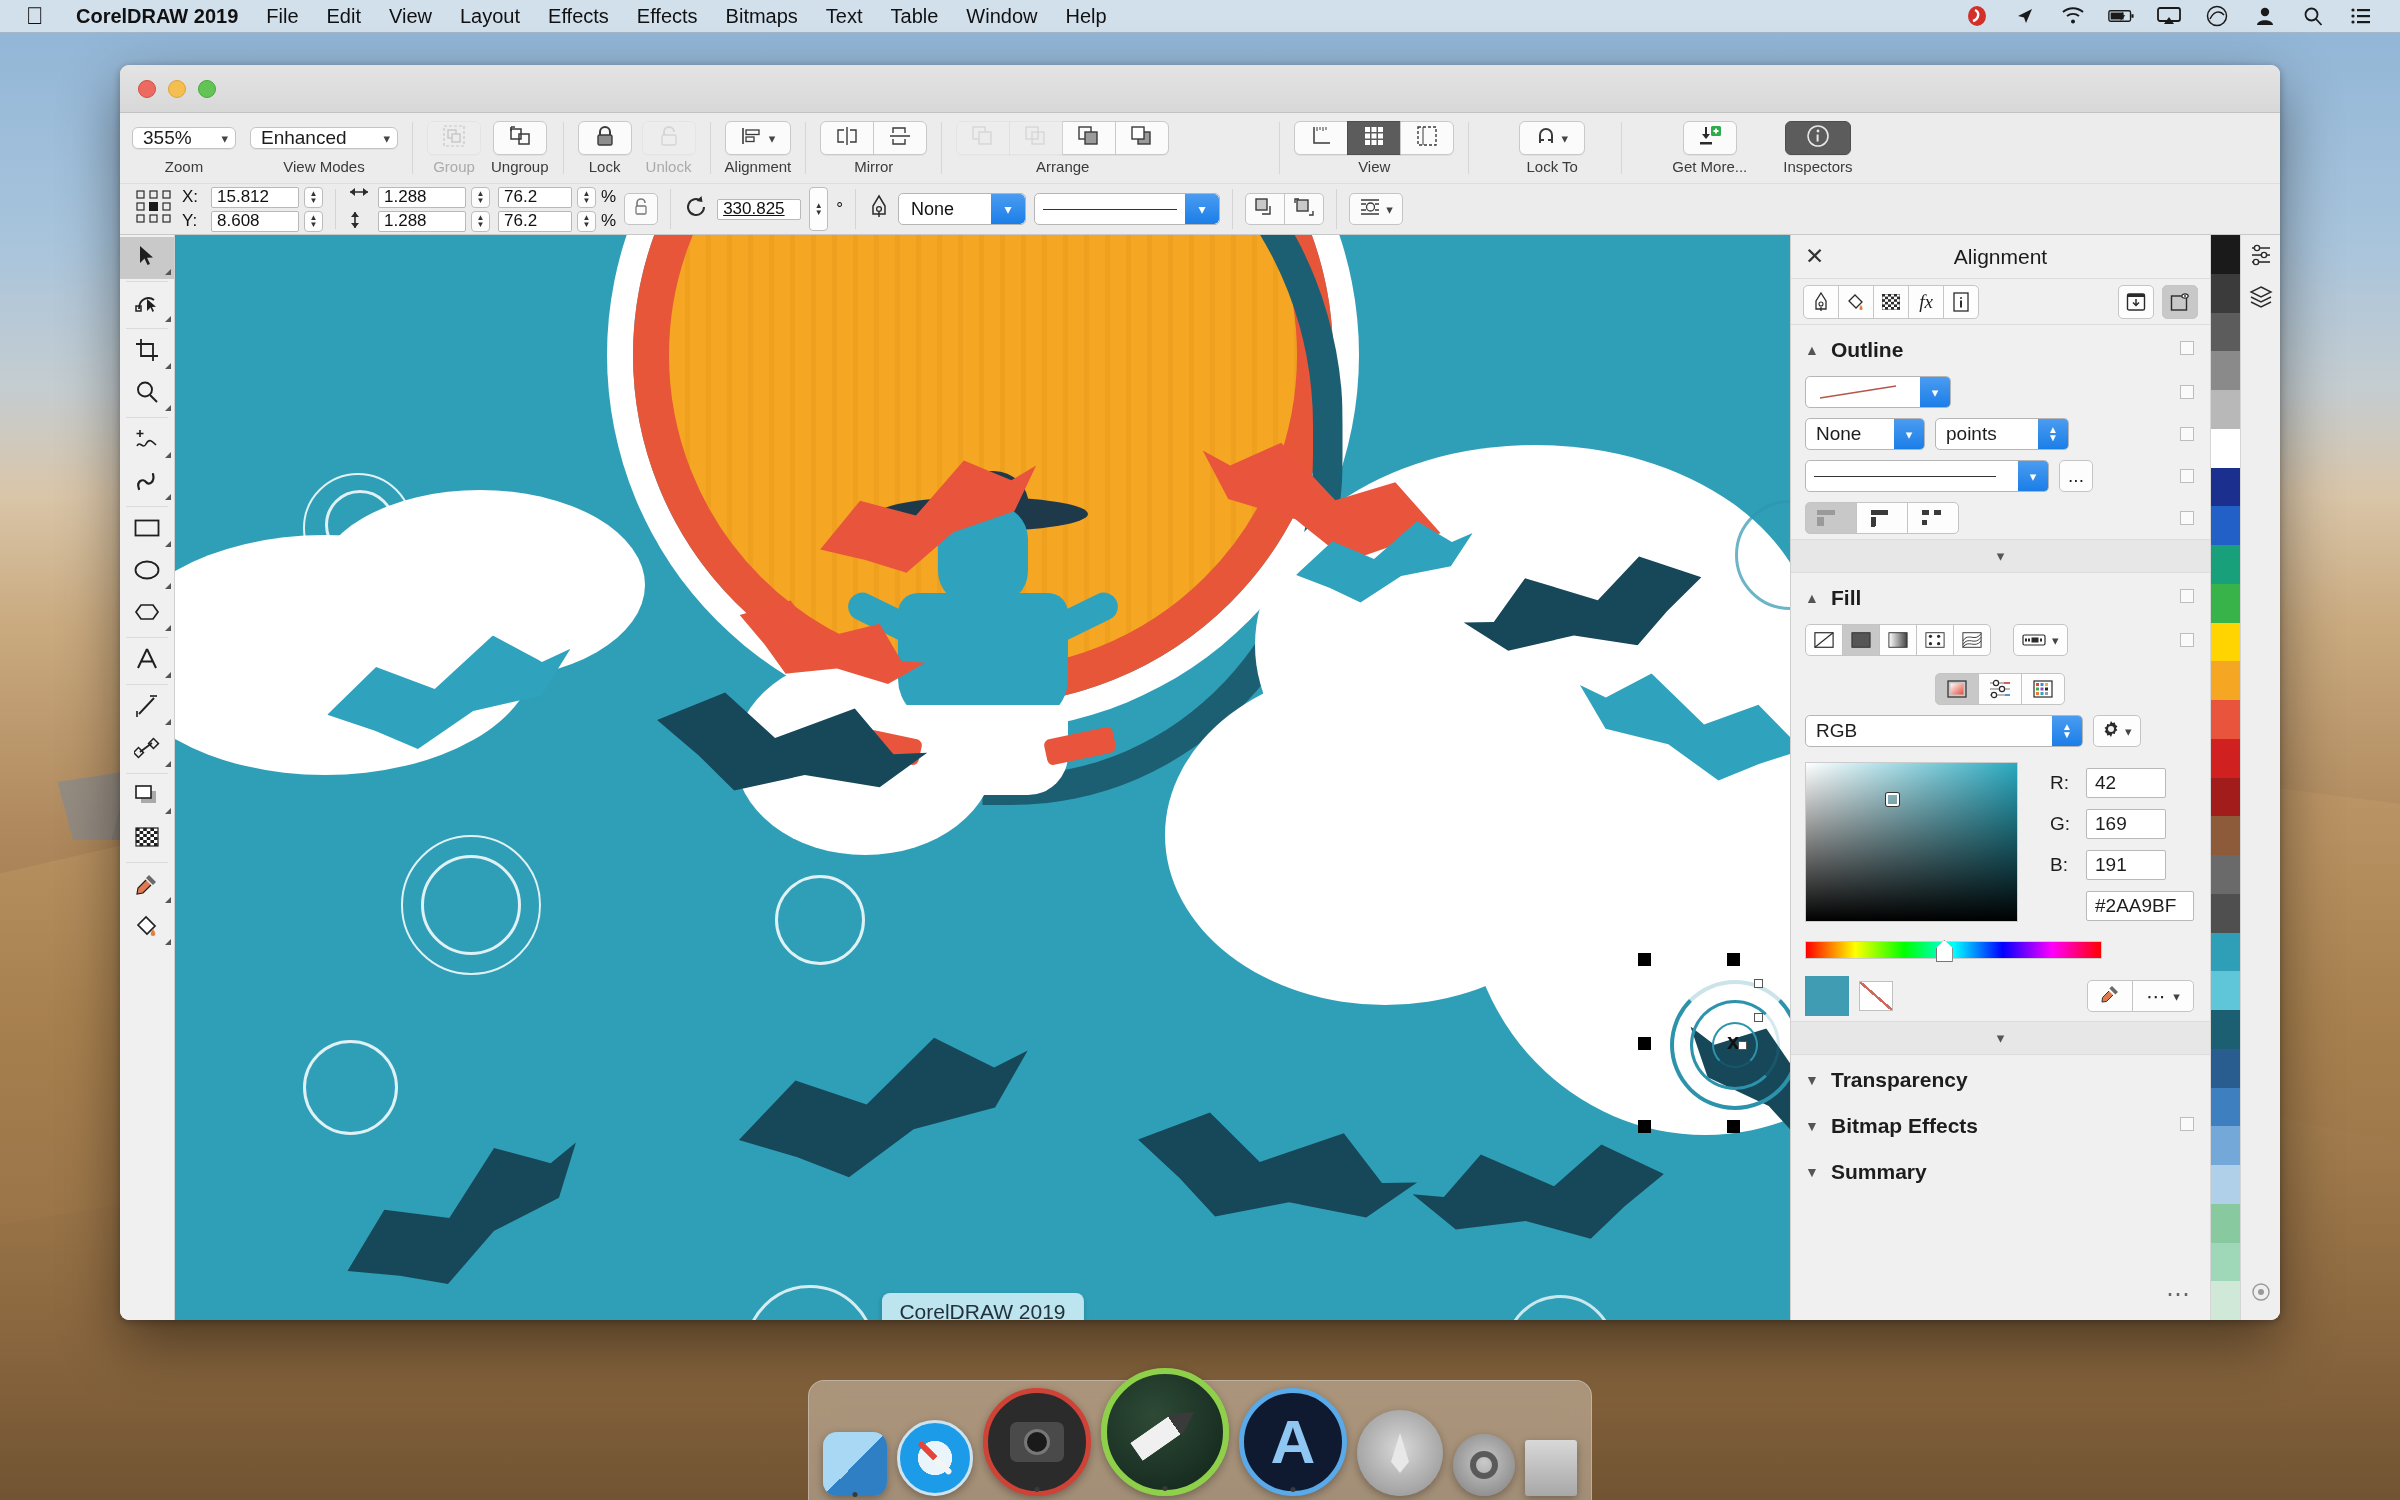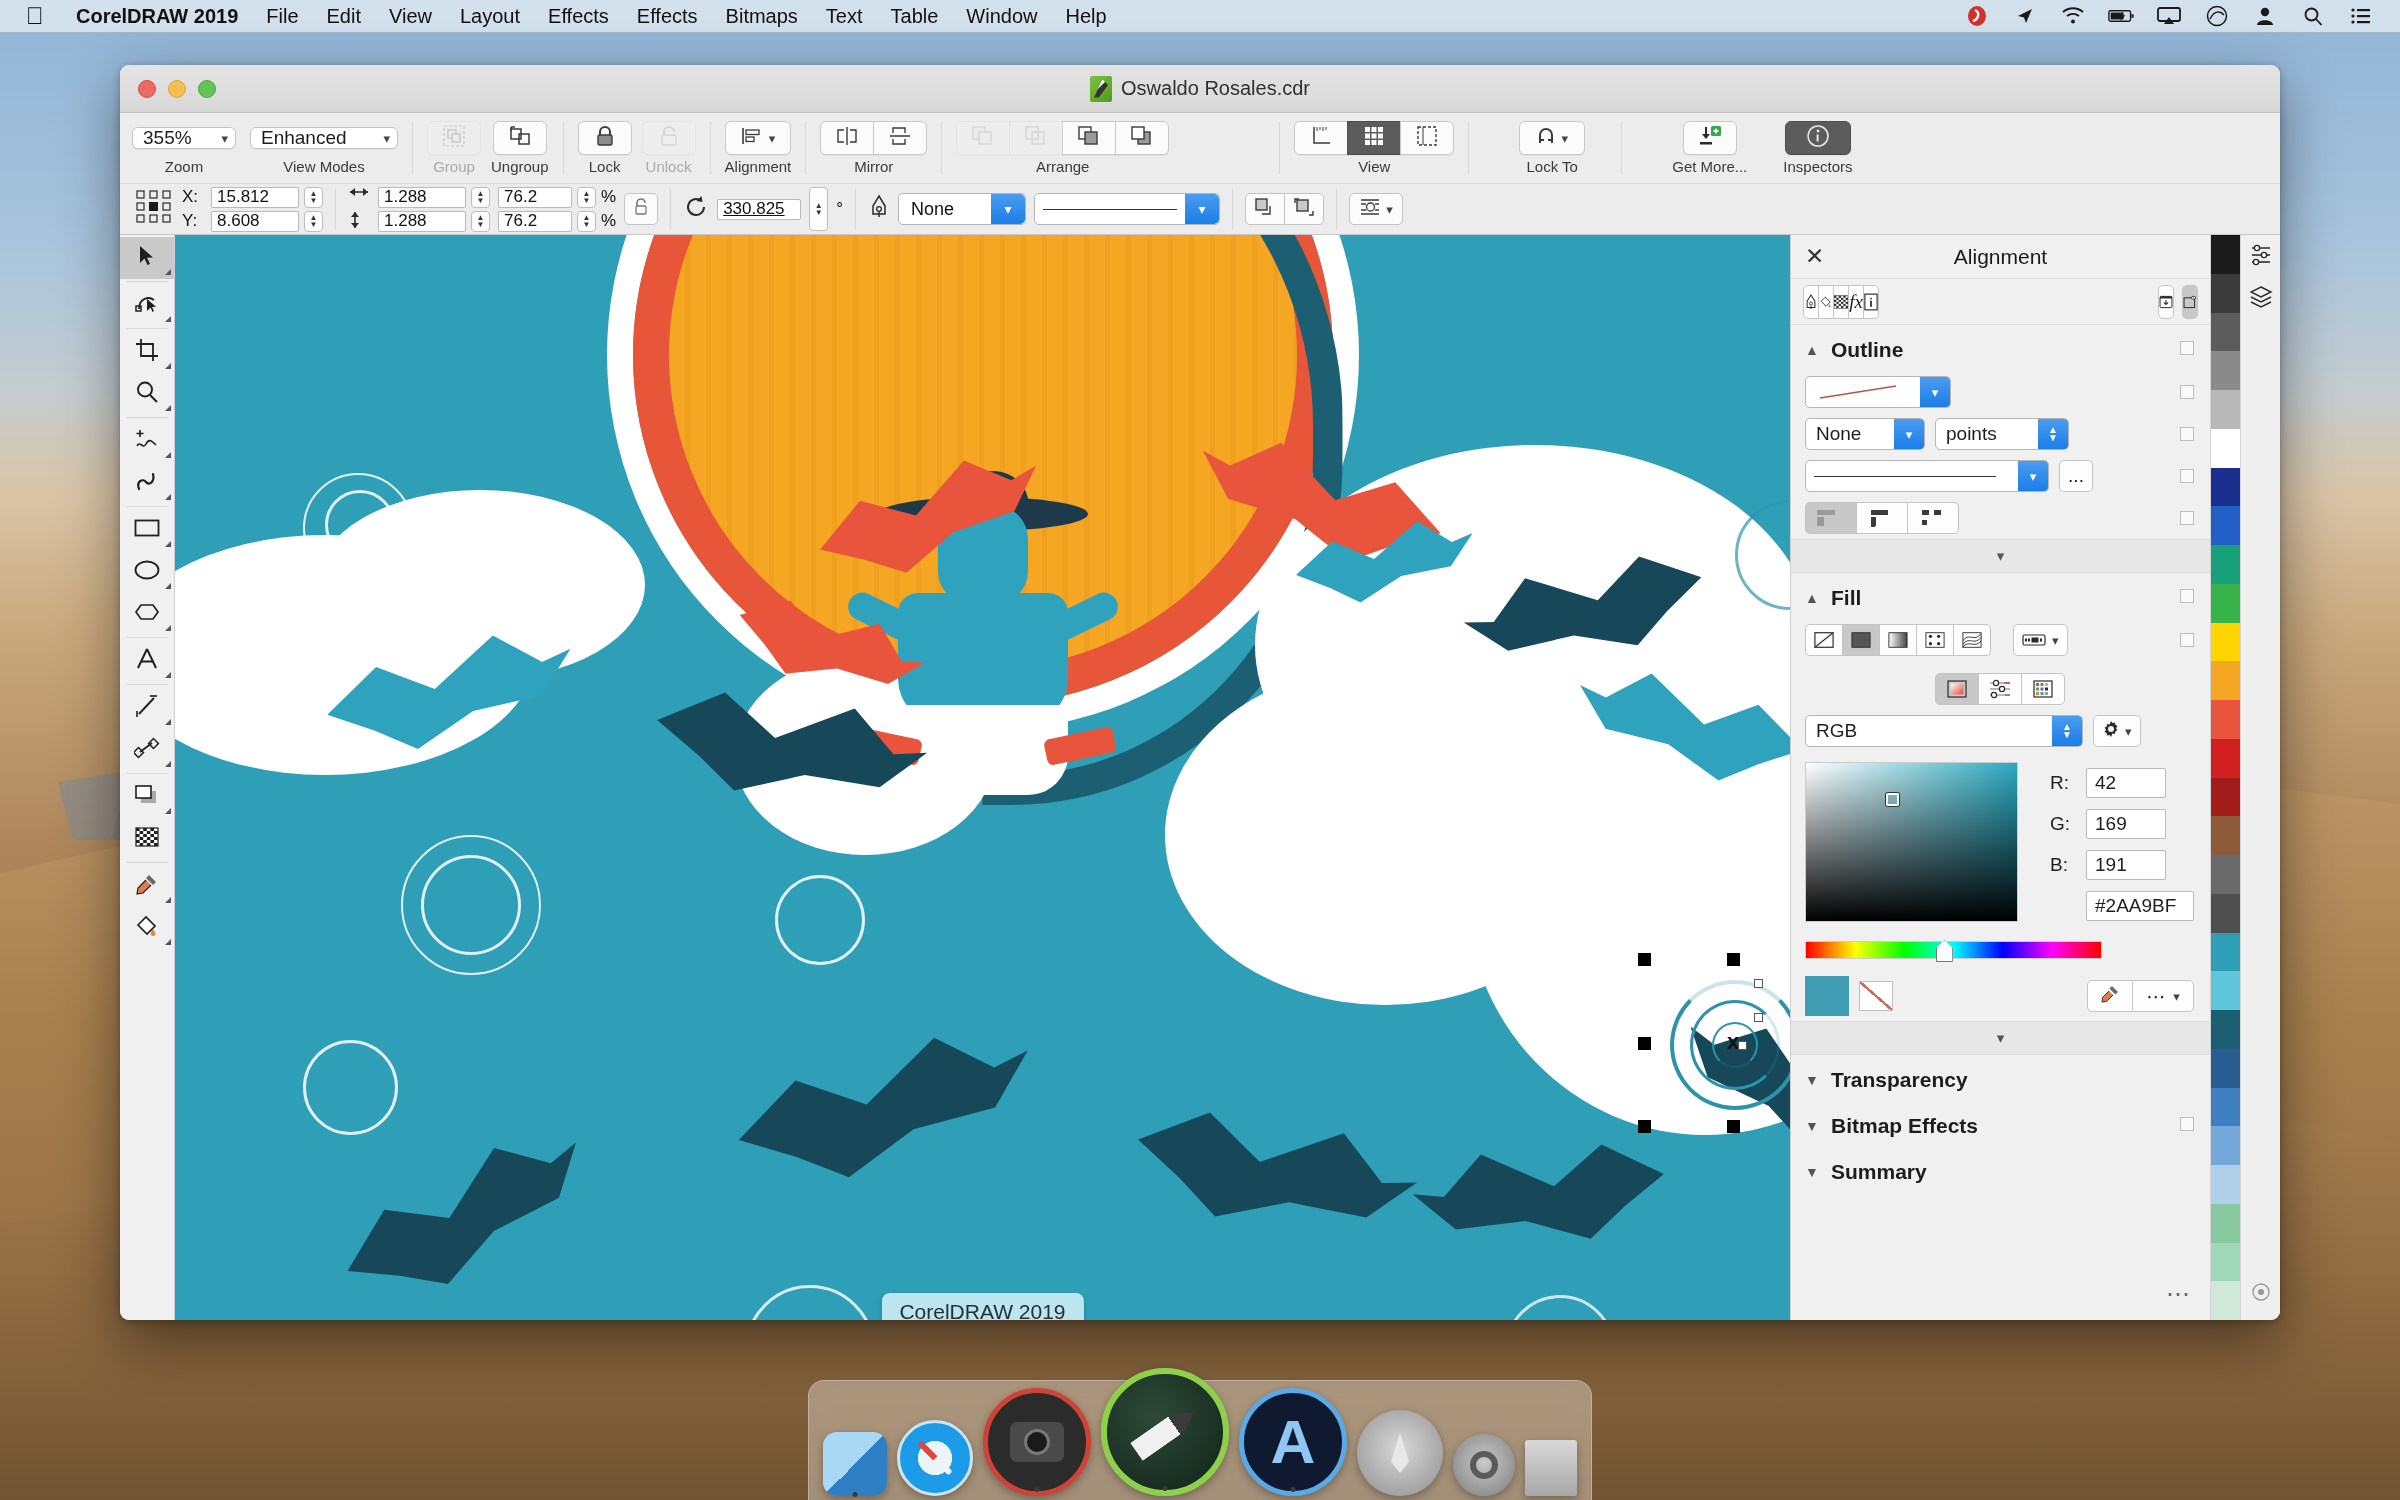--- a/index.html
+++ b/index.html
@@ -237,21 +237,21 @@
   }
   #insp-head .x { padding-left:14px; font-size:23px; color:#333; }
   #insp-head .ttl {
     position:absolute;left:0;right:0;text-align:center;font-size:21px;color:#1a1a1a;
   }
   #insp-tabs {
     height:46px; display:flex; align-items:center; padding:0 12px; gap:0;
     border-bottom:1px solid #dcdcdc;
   }
   .itab {
-    width:16px;height:34px;background:#fdfdfd;border:1px solid #c6c6c6;
+    width:36px;height:34px;background:#fdfdfd;border:1px solid #c6c6c6;
     display:flex;align-items:center;justify-content:center;margin-left:-1px;
   }
   .itab:first-child{border-radius:5px 0 0 5px;margin-left:0;}
   .itab:nth-child(5){border-radius:0 5px 5px 0;}
   .itab.act{background:#c8c8c8;}
   .sect-h {
     display:flex; align-items:center; gap:12px; padding:13px 16px 9px 14px;
     font-weight:bold; font-size:21px; position:relative;
   }
   .sect-h .car { font-size:14px; color:#555; width:14px; }
@@ -417,24 +417,20 @@
   </div>
 </div>
 
 <div id="win">
 
   <div id="titlebar">
     <div class="traffic">
       <div class="tl red"></div>
       <div class="tl yel"></div>
       <div class="tl grn"></div>
-    </div>
-    <div id="titletext">
-      <span class="doc-ico"></span>
-      <span>Oswaldo Rosales.cdr</span>
     </div>
   </div>
 
   <div id="toolbar">
 
     <div class="tgroup">
       <div class="row">
         <div class="combo" style="width:104px">
           <span>355%</span>
           <span class="chev">▾</span>

